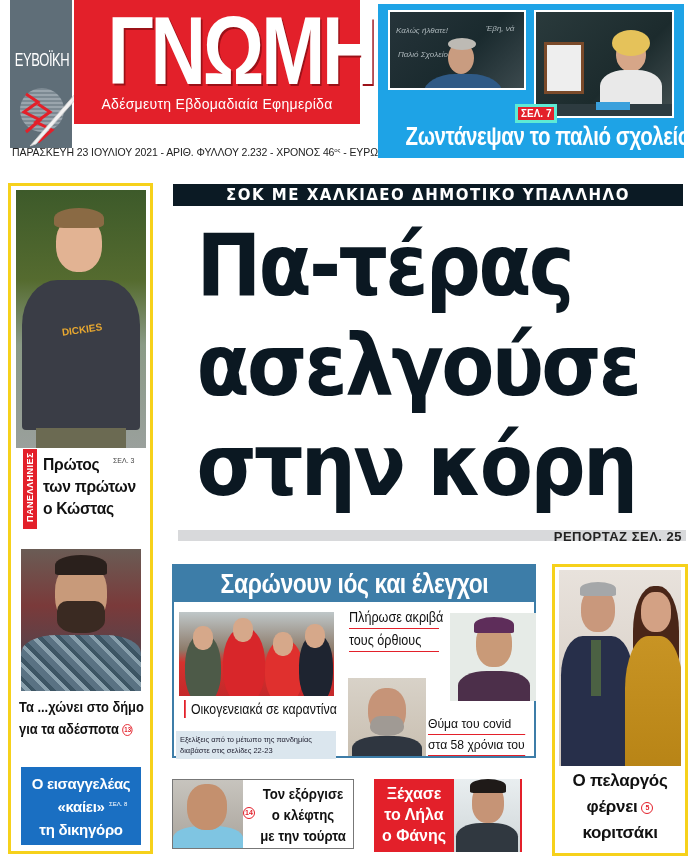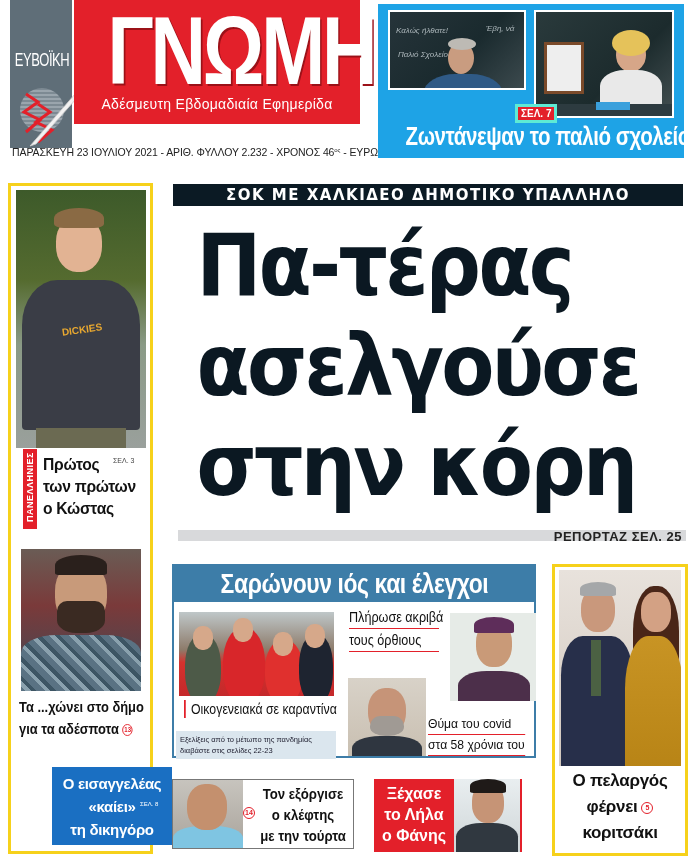--- a/index.html
+++ b/index.html
@@ -42,21 +42,21 @@
   .kostas-title { position: absolute; left: 32px; top: 268px; width: 108px; font-size: 17px; font-weight: bold; line-height: 22px; letter-spacing: -0.3px; transform: scaleX(0.92); transform-origin: left; color: #111; }
   .kostas-page { position: absolute; left: 102px; top: 271px; font-size: 7px; color: #444; }
 
   .stray-photo { position: absolute; left: 10px; top: 363px; width: 120px; height: 142px; background: linear-gradient(180deg, #6a5c55 0%, #7a3a3a 40%, #3b4a58 100%); overflow: hidden; }
   .stray-photo .head { left: 34px; top: 12px; width: 52px; height: 66px; background: #c89a7a; border-radius: 45%; }
   .stray-photo .beard { position: absolute; left: 36px; top: 52px; width: 48px; height: 32px; background: #3a2a22; border-radius: 10px 10px 40% 40%; }
   .stray-photo .hair { position: absolute; left: 34px; top: 6px; width: 52px; height: 20px; background: #2a201c; border-radius: 50% 50% 10% 10%; }
   .stray-photo .shirt { left: 0; top: 86px; width: 120px; height: 60px; background: repeating-linear-gradient(45deg, #5a7283 0 6px, #8aa1ae 6px 10px, #3d5564 10px 14px); border-radius: 30% 30% 0 0; }
   .stray-title { position: absolute; left: 8px; top: 510px; width: 130px; font-size: 15px; font-weight: bold; line-height: 22px; transform: scaleX(0.86); transform-origin: left; white-space: nowrap; color: #111; }
   .circle-num { display: inline-block; width: 12px; height: 12px; border: 1px solid #e3202a; border-radius: 50%; color: #e3202a; font-size: 7px; line-height: 10px; text-align: center; font-weight: bold; vertical-align: middle; }
-  .prosecutor-box { position: absolute; left: 10px; top: 581px; width: 120px; height: 78px; background: #1a6fc2; color: #fff; text-align: center; padding-top: 5px; margin-left: 31px; }
+  .prosecutor-box { position: absolute; left: 10px; top: 581px; width: 120px; height: 78px; background: #1a6fc2; color: #fff; text-align: center; padding-top: 5px; }
   .prosecutor-box .line { display: block; font-size: 15px; font-weight: bold; line-height: 23px; letter-spacing: -0.3px; }
   .prosecutor-box .page { position: absolute; left: 88px; top: 34px; font-size: 6px; }
 
   
   .kicker { left: 173px; top: 184px; width: 510px; height: 22px; background: #0b1a24; color: #fff; font-size: 15px; font-weight: bold; text-align: center; line-height: 22px; letter-spacing: 1.5px; font-family: "DejaVu Sans", sans-serif; }
   .headline { left: 170px; top: 215px; width: 530px; text-align: left; color: #0b1822; font-family: "DejaVu Sans", sans-serif; font-weight: bold; }
   .headline .hl { display: block; font-size: 86px; line-height: 100px; letter-spacing: -3px; white-space: nowrap; transform: scaleX(0.9); transform-origin: center; }
   .report-bar { left: 178px; top: 530px; width: 508px; height: 11px; background: #d8d9db; }
   .report-bar span { position: absolute; right: 4px; top: -1px; font-size: 13px; font-weight: bold; color: #222; letter-spacing: 0.5px; padding-left: 44px; }
 

